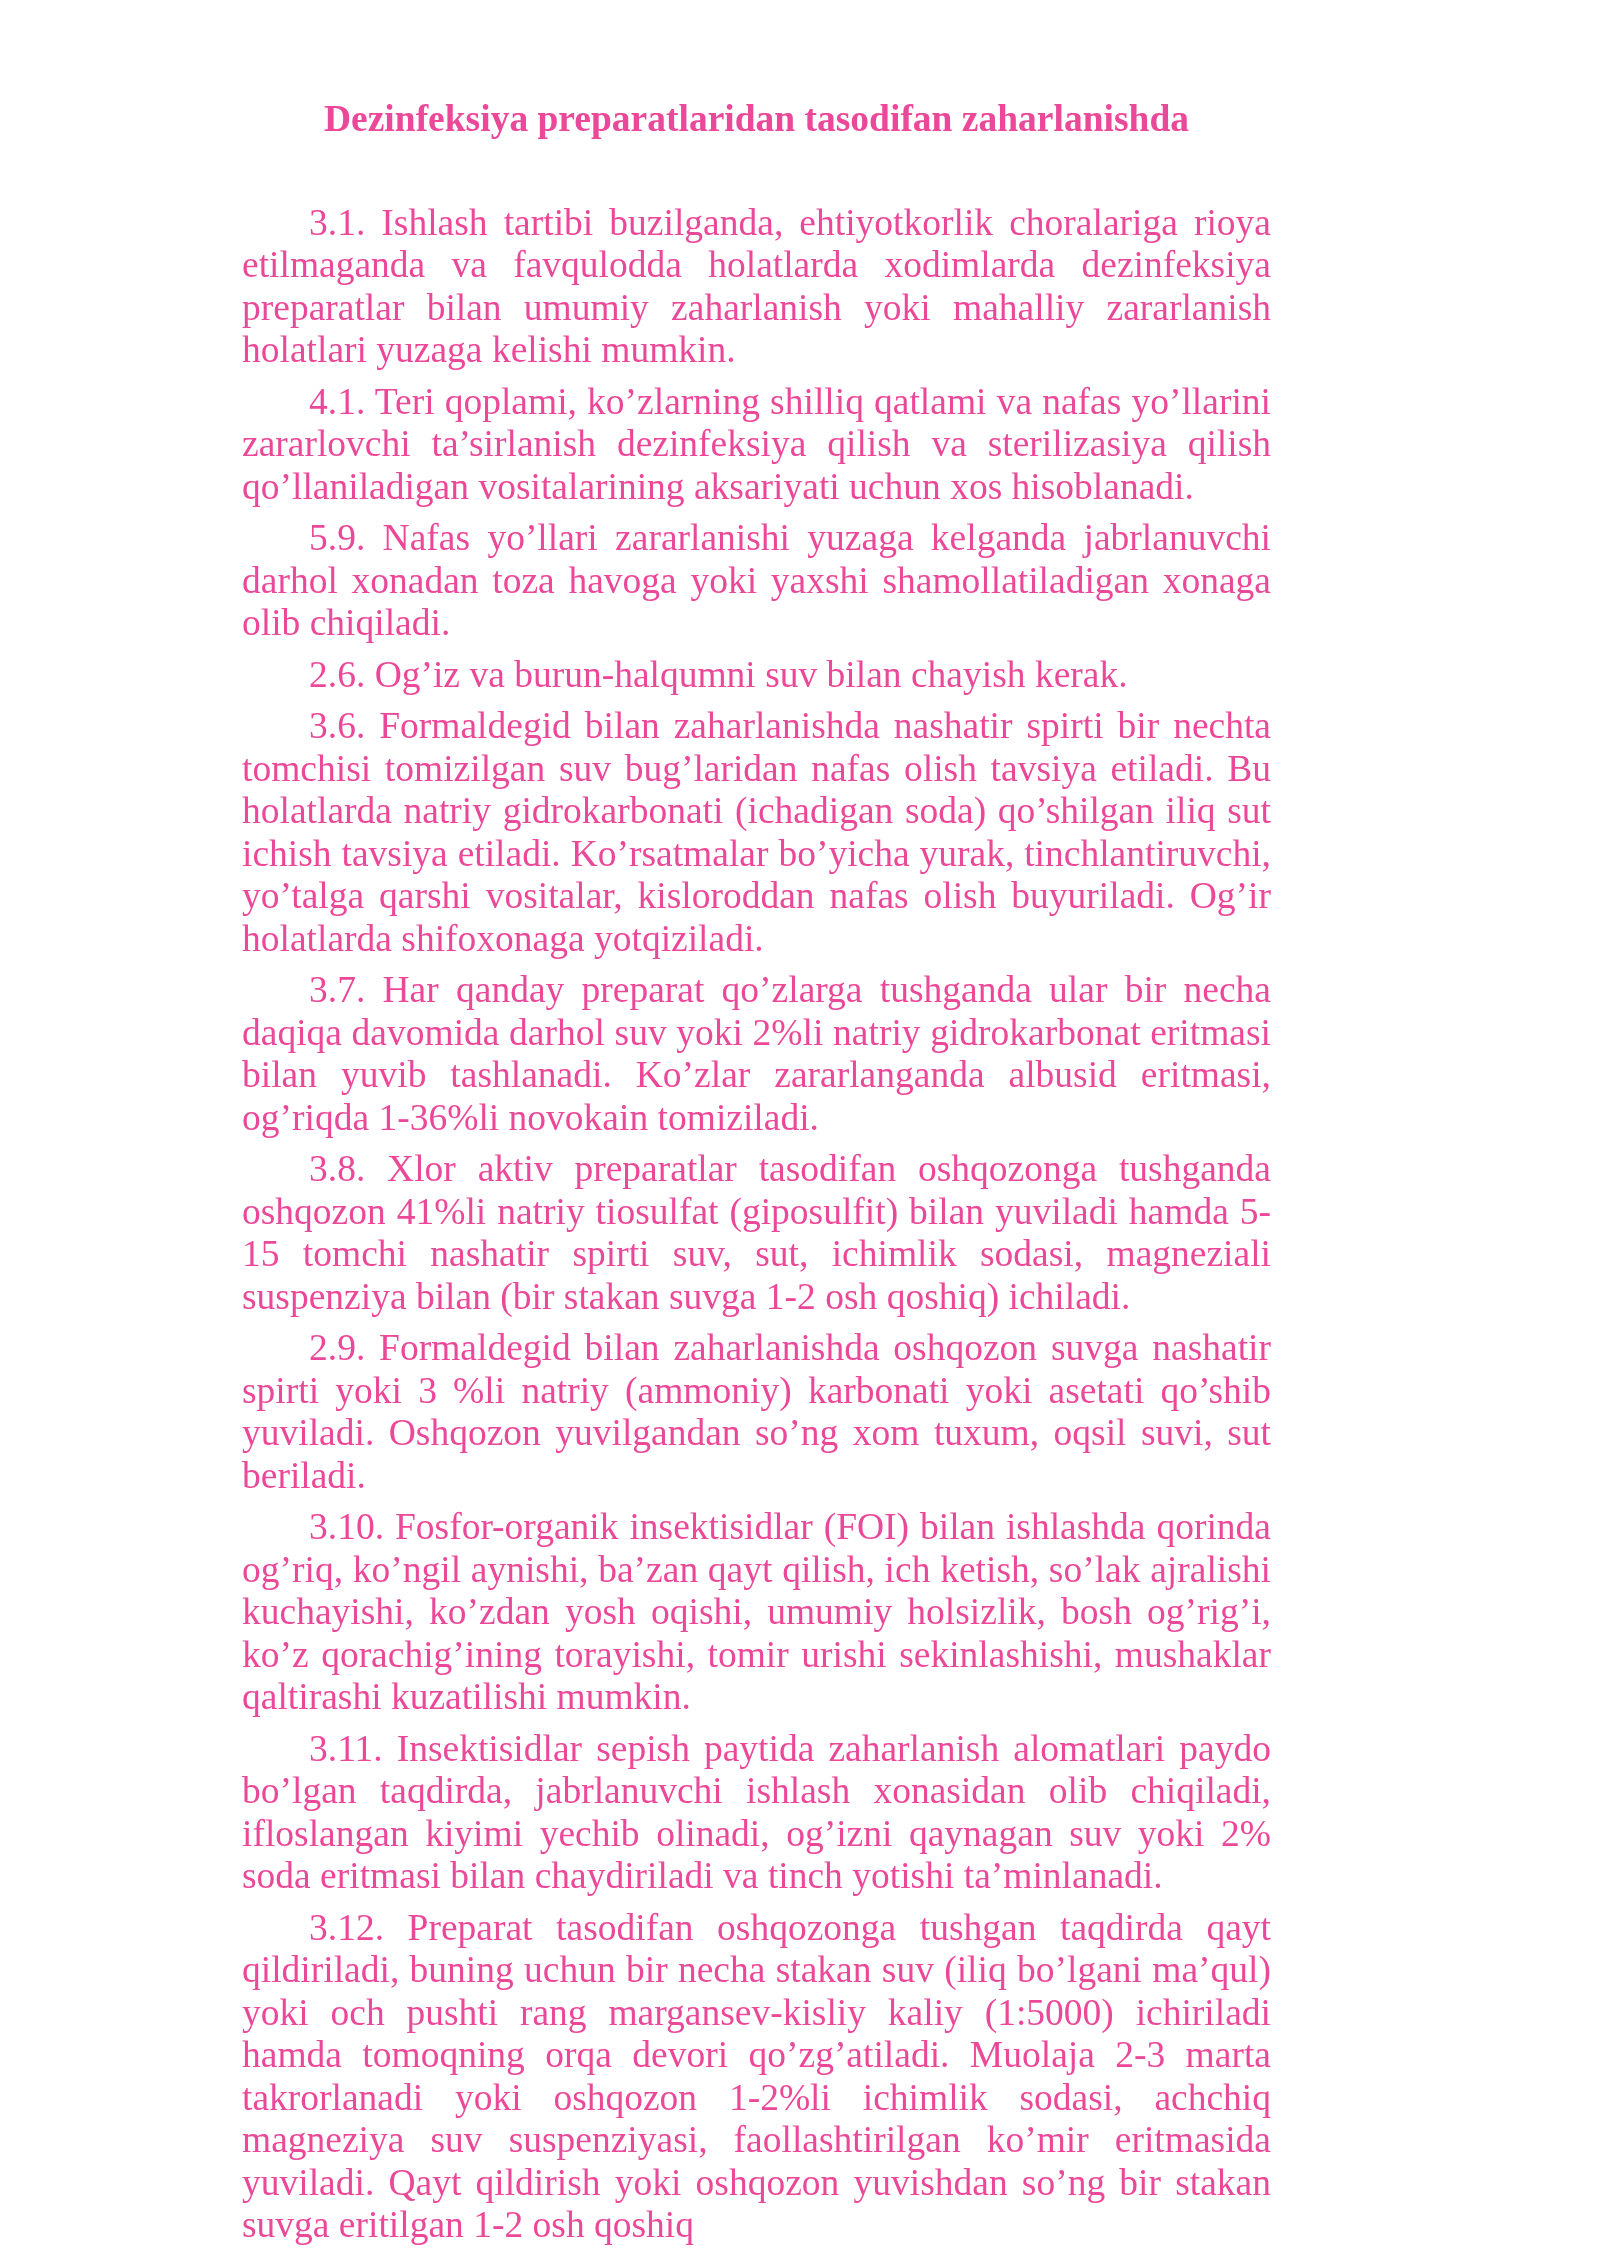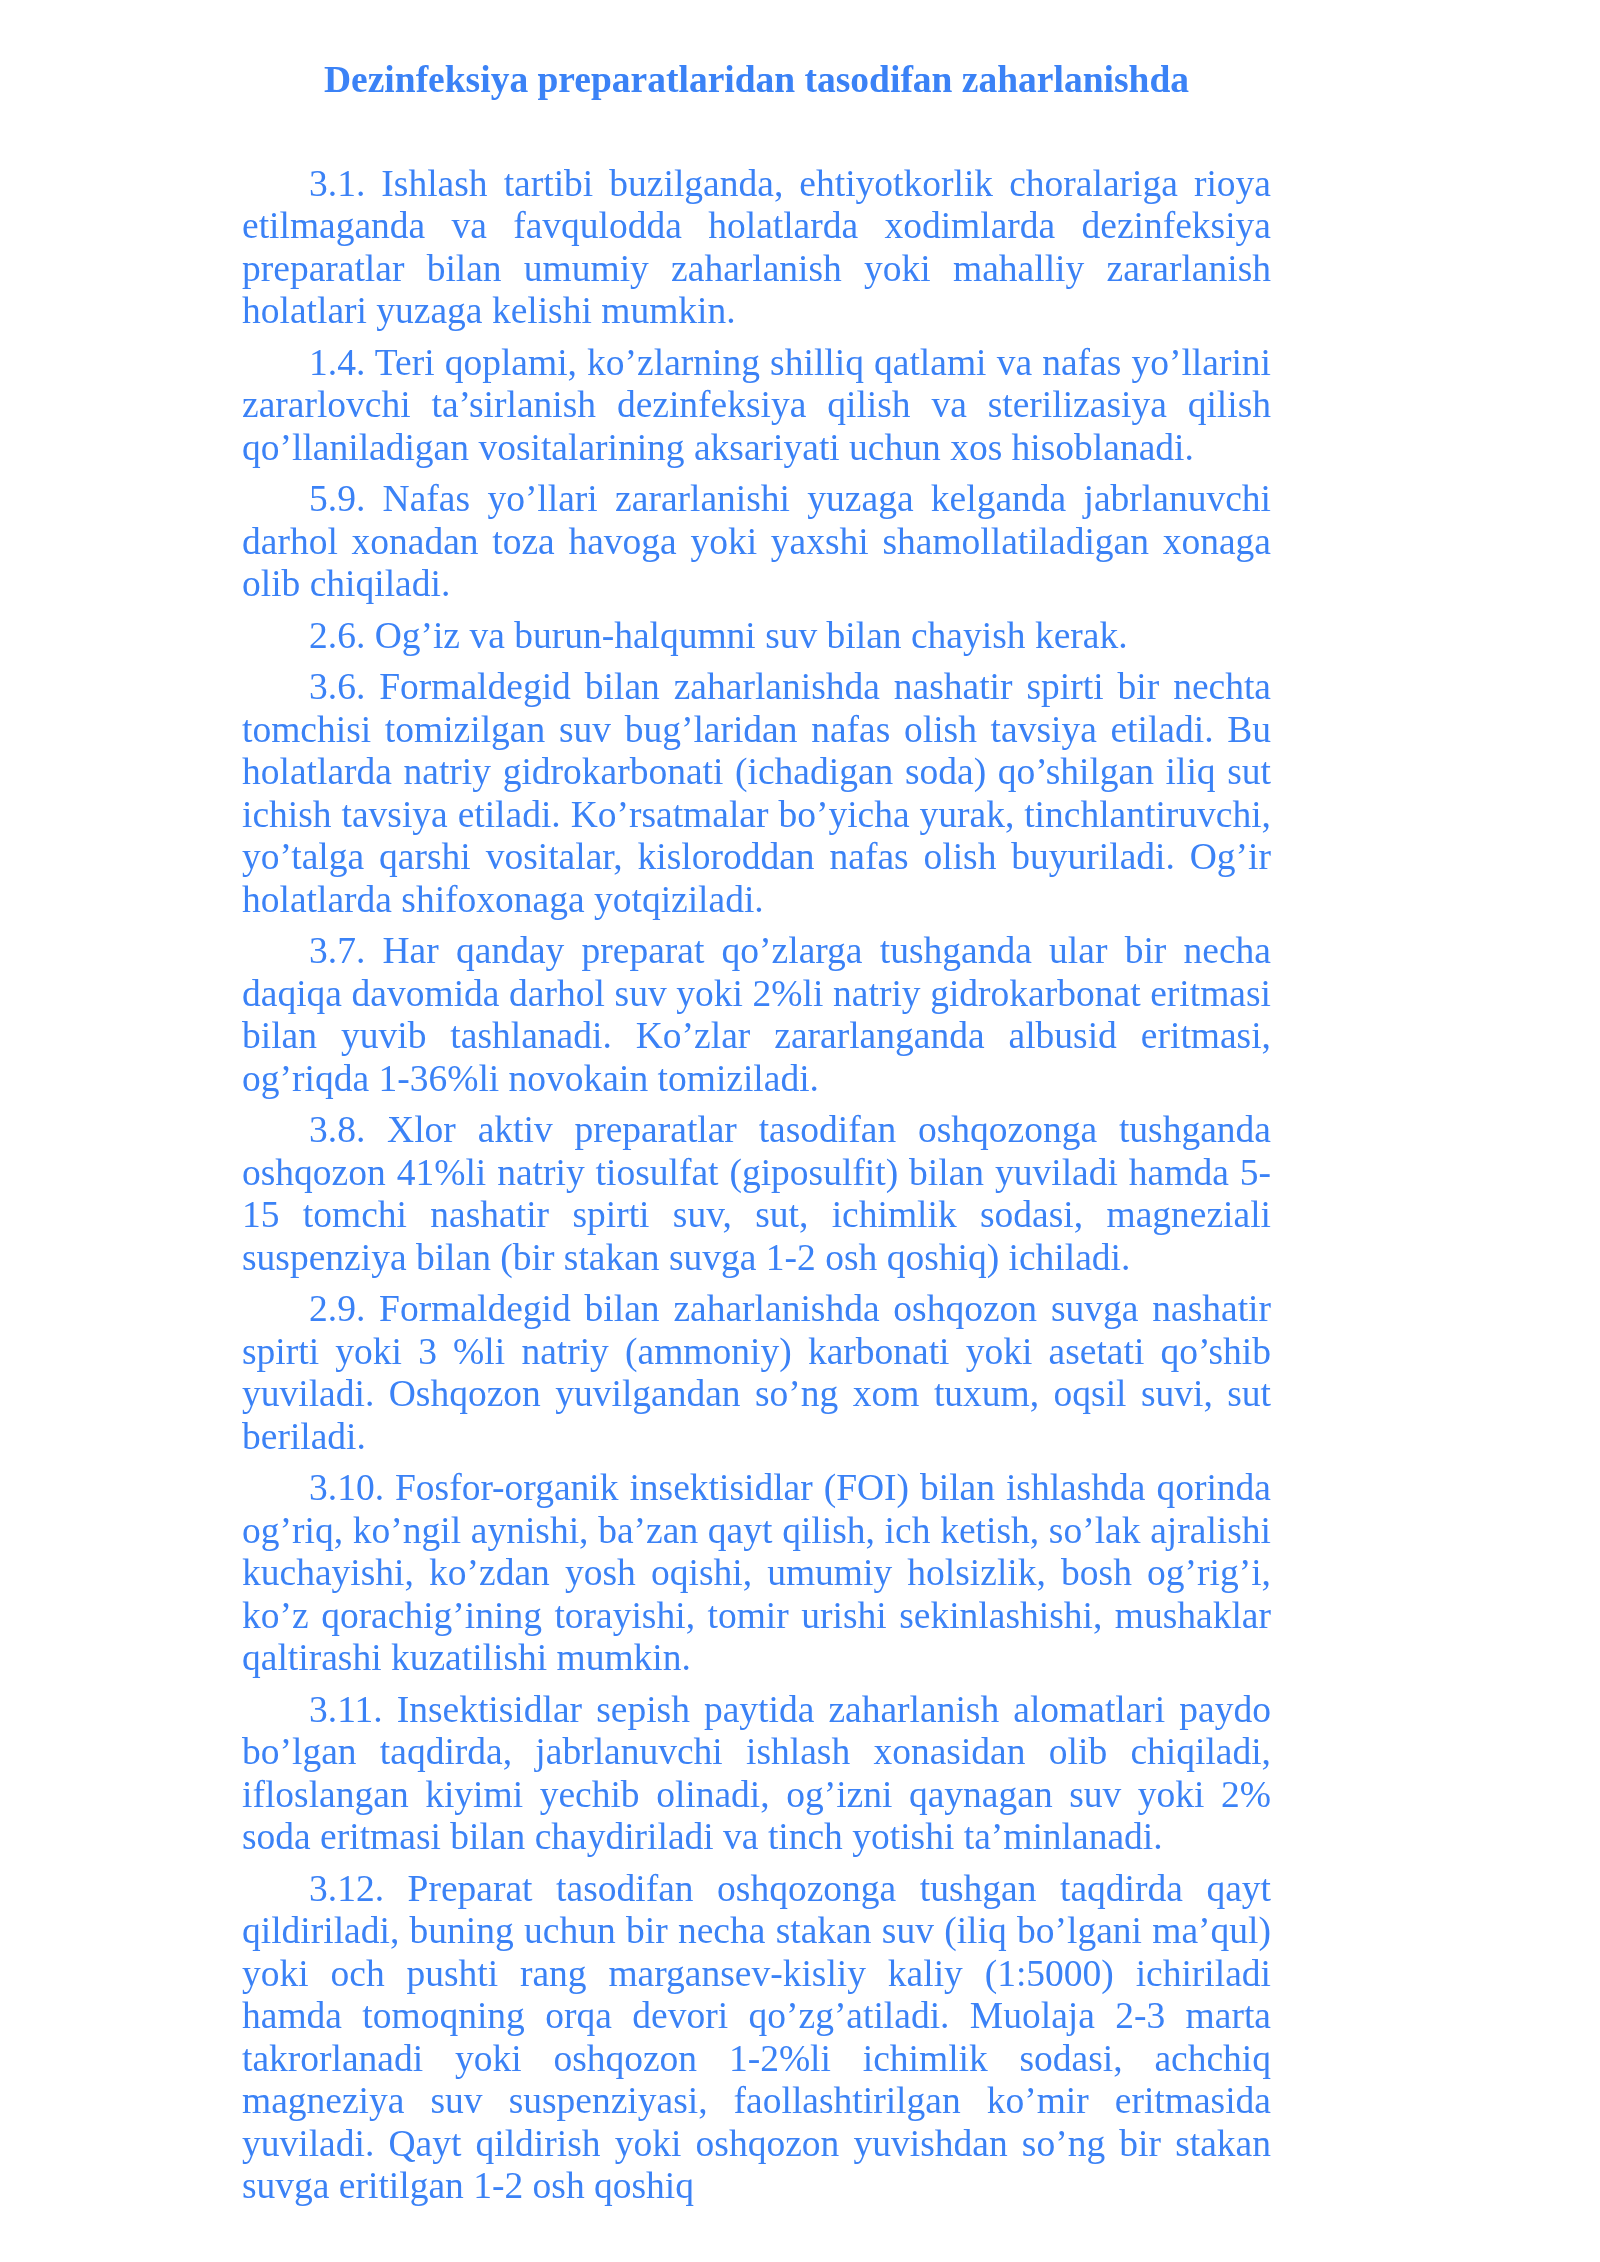--- a/index.html
+++ b/index.html
@@ -6,22 +6,22 @@
     margin: 0;
     padding: 0;
     background: #ffffff;
   }
   .page {
     position: relative;
     width: 1400px;
     height: 2262px;
     background: #ffffff;
     box-sizing: border-box;
-    padding: 59px 120px 0 233px; 
-    color: #3b82f6;
+    padding: 98px 120px 0 233px; 
+    color: #ec4899;
     font-family: "Liberation Serif", "DejaVu Serif", serif;
     font-size: 37.5px;
     line-height: 42.5px;
     overflow: hidden;
   }
   .doc-title {
     margin: 0;
     font-size: 37.5px;
     line-height: 42.5px;
     font-weight: bold;
@@ -45,21 +45,21 @@
 <div class="page">
 
   <h1 class="doc-title">
     <span class="title-line">Dezinfeksiya preparatlaridan tasodifan zaharlanishda</span>
   </h1>
 
   <div class="title-gap"></div>
 
   <div class="body-text">
     <p>3.1. Ishlash tartibi buzilganda, ehtiyotkorlik choralariga rioya etilmaganda va favqulodda holatlarda xodimlarda dezinfeksiya preparatlar bilan umumiy zaharlanish yoki mahalliy zararlanish holatlari yuzaga kelishi mumkin.</p>
-    <p>1.4. Teri qoplami, ko’zlarning shilliq qatlami va nafas yo’llarini zararlovchi ta’sirlanish dezinfeksiya qilish va sterilizasiya qilish qo’llaniladigan vositalarining aksariyati uchun xos hisoblanadi.</p>
+    <p>4.1. Teri qoplami, ko’zlarning shilliq qatlami va nafas yo’llarini zararlovchi ta’sirlanish dezinfeksiya qilish va sterilizasiya qilish qo’llaniladigan vositalarining aksariyati uchun xos hisoblanadi.</p>
     <p>5.9. Nafas yo’llari zararlanishi yuzaga kelganda jabrlanuvchi darhol xonadan toza havoga yoki yaxshi shamollatiladigan xonaga olib chiqiladi.</p>
     <p>2.6. Og’iz va burun-halqumni suv bilan chayish kerak.</p>
     <p>3.6. Formaldegid bilan zaharlanishda nashatir spirti bir nechta tomchisi tomizilgan suv bug’laridan nafas olish tavsiya etiladi. Bu holatlarda natriy gidrokarbonati (ichadigan soda) qo’shilgan iliq sut ichish tavsiya etiladi. Ko’rsatmalar bo’yicha yurak, tinchlantiruvchi, yo’talga qarshi vositalar, kisloroddan nafas olish buyuriladi. Og’ir holatlarda shifoxonaga yotqiziladi.</p>
     <p>3.7. Har qanday preparat qo’zlarga tushganda ular bir necha daqiqa davomida darhol suv yoki 2%li natriy gidrokarbonat eritmasi bilan yuvib tashlanadi. Ko’zlar zararlanganda albusid eritmasi, og’riqda 1-36%li novokain tomiziladi.</p>
     <p>3.8. Xlor aktiv preparatlar tasodifan oshqozonga tushganda oshqozon 41%li natriy tiosulfat (giposulfit) bilan yuviladi hamda 5-15 tomchi nashatir spirti suv, sut, ichimlik sodasi, magneziali suspenziya bilan (bir stakan suvga 1-2 osh qoshiq) ichiladi.</p>
     <p>2.9. Formaldegid bilan zaharlanishda oshqozon suvga nashatir spirti yoki 3 %li natriy (ammoniy) karbonati yoki asetati qo’shib yuviladi. Oshqozon yuvilgandan so’ng xom tuxum, oqsil suvi, sut beriladi.</p>
     <p>3.10. Fosfor-organik insektisidlar (FOI) bilan ishlashda qorinda og’riq, ko’ngil aynishi, ba’zan qayt qilish, ich ketish, so’lak ajralishi kuchayishi, ko’zdan yosh oqishi, umumiy holsizlik, bosh og’rig’i, ko’z qorachig’ining torayishi, tomir urishi sekinlashishi, mushaklar qaltirashi kuzatilishi mumkin.</p>
     <p>3.11. Insektisidlar sepish paytida zaharlanish alomatlari paydo bo’lgan taqdirda, jabrlanuvchi ishlash xonasidan olib chiqiladi, ifloslangan kiyimi yechib olinadi, og’izni qaynagan suv yoki 2% soda eritmasi bilan chaydiriladi va tinch yotishi ta’minlanadi.</p>
     <p>3.12. Preparat tasodifan oshqozonga tushgan taqdirda qayt qildiriladi, buning uchun bir necha stakan suv (iliq bo’lgani ma’qul) yoki och pushti rang margansev-kisliy kaliy (1:5000) ichiriladi hamda tomoqning orqa devori qo’zg’atiladi. Muolaja 2-3 marta takrorlanadi yoki oshqozon 1-2%li ichimlik sodasi, achchiq magneziya suv suspenziyasi, faollashtirilgan ko’mir eritmasida yuviladi. Qayt qildirish yoki oshqozon yuvishdan so’ng bir stakan suvga eritilgan 1-2 osh qoshiq</p>
   </div>

